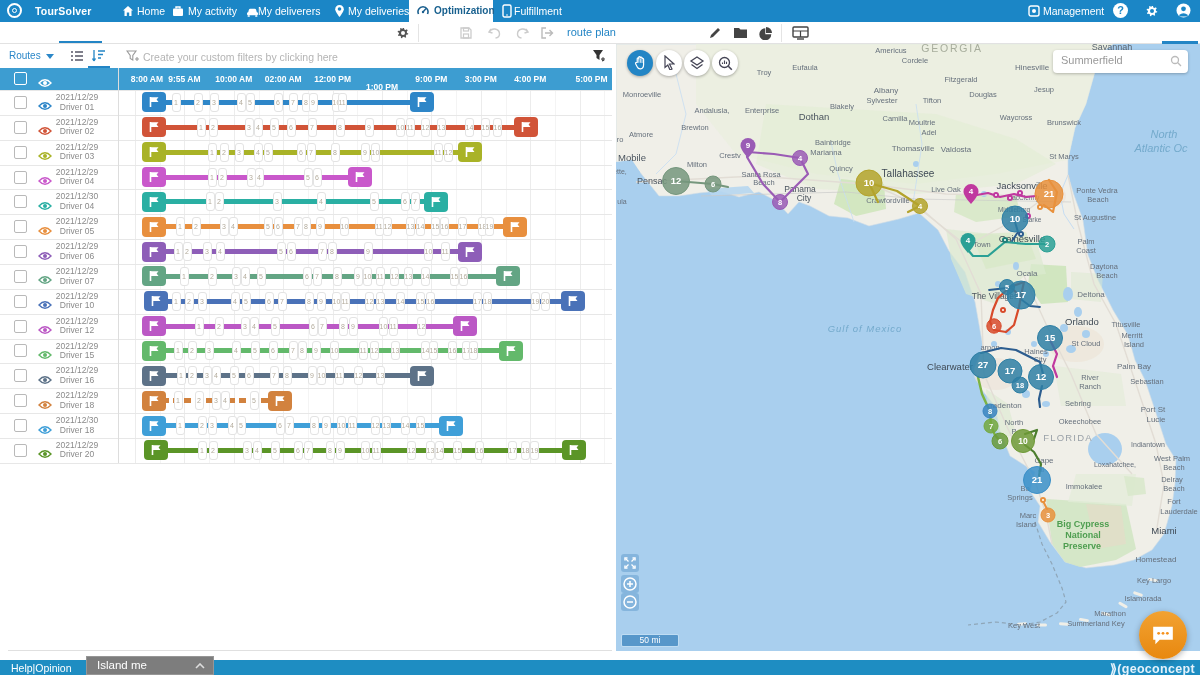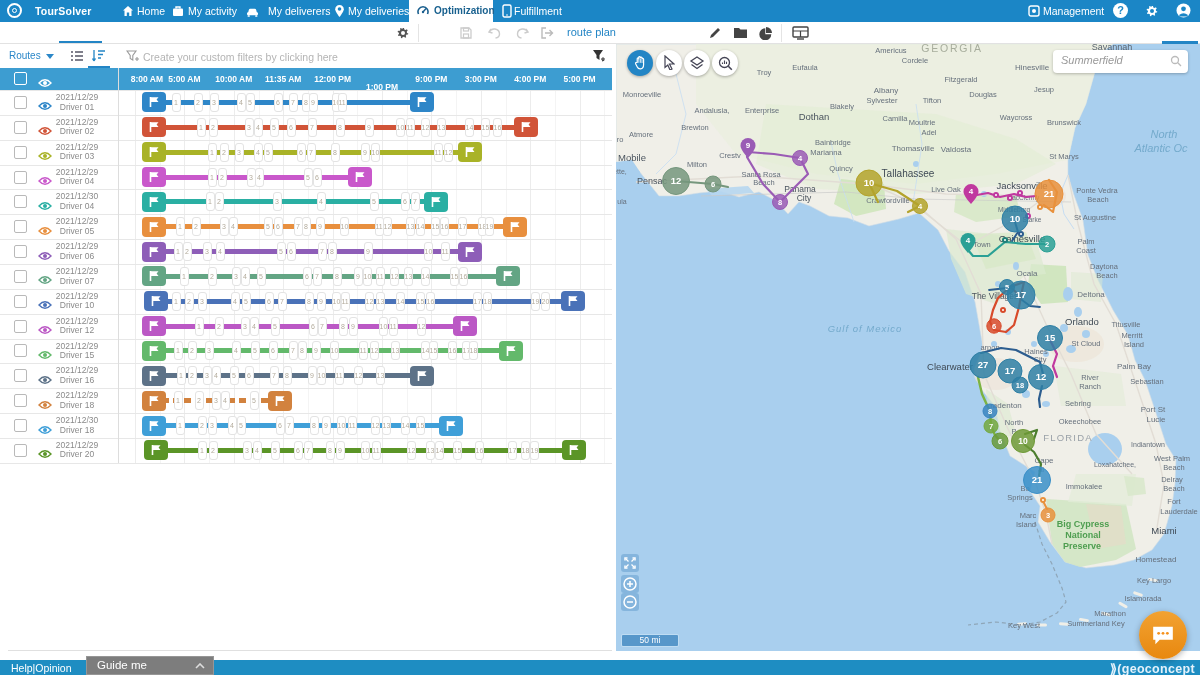--- a/index.html
+++ b/index.html
@@ -33,21 +33,21 @@
       <rect x="1" y="3.5" width="10" height="7.5" rx="1" fill="#fff"></rect>
       <path d="M4 3.5 V2 H8 V3.5" stroke="#fff" stroke-width="1.4" fill="none"></path>
     </svg>
 <div class="nav-item" style="left:188px;">My activity</div>
 <svg style="position:absolute;left:246px;top:6px;" width="13" height="11" viewBox="0 0 13 11">
       <path d="M2 7 L2.8 4 Q3.1 2.8 4.3 2.8 H8.7 Q9.9 2.8 10.2 4 L11 7 Z" fill="#fff"></path>
       <rect x="1" y="6.2" width="11" height="3" rx="1.2" fill="#fff"></rect>
       <rect x="1.6" y="9.2" width="2.2" height="1.6" rx="0.6" fill="#fff"></rect>
       <rect x="9.2" y="9.2" width="2.2" height="1.6" rx="0.6" fill="#fff"></rect>
     </svg>
-<div class="nav-item" style="left:268px;">My deliverers</div>
+<div class="nav-item" style="left:258px;">My deliverers</div>
 <svg style="position:absolute;left:334px;top:4px;" width="11" height="14" viewBox="0 0 11 14">
       <path d="M5.5 1 C8 1 9.8 2.8 9.8 5.2 C9.8 7.8 5.5 13 5.5 13 C5.5 13 1.2 7.8 1.2 5.2 C1.2 2.8 3 1 5.5 1 Z" fill="#fff"></path>
       <circle cx="5.5" cy="5" r="1.8" fill="#1b86c6"></circle>
     </svg>
 <div class="nav-item" style="left:348px;">My deliveries</div>
 <div style="position:absolute;left:409px;top:0;width:84px;height:22px;background:#fff;"></div>
 <svg style="position:absolute;left:417px;top:5px;" width="12" height="12" viewBox="0 0 12 12">
       <path d="M10.5 9 A5 5 0 1 0 1.5 9" fill="none" stroke="#1a5f8e" stroke-width="1.6"></path>
       <path d="M6 7 L9 3.5" stroke="#1a5f8e" stroke-width="1.4"></path>
       <circle cx="6" cy="7" r="1.2" fill="#1a5f8e"></circle>
@@ -142,29 +142,29 @@
       <path d="M9 10 L13 10 M11 8.2 L11 11.8 M9.8 11 L11 12.2 L12.2 11" stroke="#333" stroke-width="1" fill="none"></path>
     </svg>
 </div>
 <div class="theader">
 <div style="position:absolute;left:14px;top:4px;width:13px;height:13px;border:1.5px solid #fff;border-radius:2px;background:#3d9dd1;"></div>
 <div style="position:absolute;left:38px;top:6px;"><svg width="14" height="10" viewBox="0 0 14 10">
         <path d="M1 5 Q7 -1.5 13 5 Q7 11.5 1 5 Z" fill="none" stroke="#fff" stroke-width="1.4"></path>
         <circle cx="7" cy="5" r="2" fill="#fff"></circle>
       </svg></div>
 <div style="position:absolute;left:107.0px;top:6px;width:56px;text-align:right;font-size:8.5px;font-weight:bold;color:#fff;">8:00 AM</div>
-<div style="position:absolute;left:156.4px;top:6px;width:56px;text-align:center;font-size:8.5px;font-weight:bold;color:#fff;">5:00 AM</div>
+<div style="position:absolute;left:156.4px;top:6px;width:56px;text-align:center;font-size:8.5px;font-weight:bold;color:#fff;">9:55 AM</div>
 <div style="position:absolute;left:205.8px;top:6px;width:56px;text-align:center;font-size:8.5px;font-weight:bold;color:#fff;">10:00 AM</div>
-<div style="position:absolute;left:255.2px;top:6px;width:56px;text-align:center;font-size:8.5px;font-weight:bold;color:#fff;">11:35 AM</div>
+<div style="position:absolute;left:255.2px;top:6px;width:56px;text-align:center;font-size:8.5px;font-weight:bold;color:#fff;">02:00 AM</div>
 <div style="position:absolute;left:304.6px;top:6px;width:56px;text-align:center;font-size:8.5px;font-weight:bold;color:#fff;">12:00 PM</div>
 <div style="position:absolute;left:354.0px;top:14px;width:56px;text-align:center;font-size:8.5px;font-weight:bold;color:#fff;">1:00 PM</div>
 <div style="position:absolute;left:403.4px;top:6px;width:56px;text-align:center;font-size:8.5px;font-weight:bold;color:#fff;">9:00 PM</div>
 <div style="position:absolute;left:452.8px;top:6px;width:56px;text-align:center;font-size:8.5px;font-weight:bold;color:#fff;">3:00 PM</div>
 <div style="position:absolute;left:502.2px;top:6px;width:56px;text-align:center;font-size:8.5px;font-weight:bold;color:#fff;">4:00 PM</div>
-<div style="position:absolute;left:551.6px;top:6px;width:56px;text-align:center;font-size:8.5px;font-weight:bold;color:#fff;">5:00 PM</div>
+<div style="position:absolute;left:551.6px;top:6px;width:56px;text-align:right;font-size:8.5px;font-weight:bold;color:#fff;">5:00 PM</div>
 </div>
 <div style="position:absolute;left:0;top:0;width:612px;">
 <div style="position:absolute;left:135.0px;top:90px;width:1px;height:373px;background:#ececec;"></div>
 <div style="position:absolute;left:159.7px;top:90px;width:1px;height:373px;background:#f4f4f4;"></div>
 <div style="position:absolute;left:184.4px;top:90px;width:1px;height:373px;background:#ececec;"></div>
 <div style="position:absolute;left:209.1px;top:90px;width:1px;height:373px;background:#f4f4f4;"></div>
 <div style="position:absolute;left:233.8px;top:90px;width:1px;height:373px;background:#ececec;"></div>
 <div style="position:absolute;left:258.5px;top:90px;width:1px;height:373px;background:#f4f4f4;"></div>
 <div style="position:absolute;left:283.2px;top:90px;width:1px;height:373px;background:#ececec;"></div>
 <div style="position:absolute;left:307.9px;top:90px;width:1px;height:373px;background:#f4f4f4;"></div>
@@ -987,21 +987,21 @@
       </svg>
     </div>
 <div class="ctrl-circle" style="left:96px;top:6px;">
       <svg style="position:absolute;left:6px;top:6px;" width="15" height="15" viewBox="0 0 15 15">
         <circle cx="6.5" cy="6.5" r="5" fill="none" stroke="#445" stroke-width="1.3"></circle>
         <path d="M10.3 10.3 L13.8 13.8" stroke="#445" stroke-width="1.6"></path>
         <path d="M4.5 8 V6.5 M6.5 8 V4.5 M8.5 8 V5.8" stroke="#445" stroke-width="1.1"></path>
       </svg>
     </div>
 <div style="position:absolute;left:437px;top:6px;width:135px;height:23px;background:#fff;border-radius:4px;box-shadow:0 1px 3px rgba(0,0,0,0.25);">
-      <div style="position:absolute;left:8px;top:4px;font-size:11px;color:#999;font-style:italic;">Summerfield</div>
+      <div style="position:absolute;left:8px;top:4px;font-size:11px;color:#999;">Summerfield</div>
       <svg style="position:absolute;right:6px;top:5px;" width="12" height="12" viewBox="0 0 12 12">
         <circle cx="5" cy="5" r="3.5" fill="none" stroke="#bbb" stroke-width="1.3"></circle>
         <path d="M7.8 7.8 L11 11" stroke="#bbb" stroke-width="1.3"></path>
       </svg>
     </div>
 <div class="zoombtn" style="top:510px;">
       <svg width="12" height="12" viewBox="0 0 12 12" style="position:absolute;left:3px;top:3px;">
         <path d="M1 3.5 V1 H3.5 M8.5 1 H11 V3.5 M11 8.5 V11 H8.5 M3.5 11 H1 V8.5" fill="none" stroke="#fff" stroke-width="1.5"></path>
         <path d="M2 2 L4.5 4.5 M10 2 L7.5 4.5 M10 10 L7.5 7.5 M2 10 L4.5 7.5" stroke="#fff" stroke-width="1.3"></path>
       </svg>
@@ -1026,16 +1026,16 @@
       <circle cx="7" cy="8" r="1.3" fill="#f5921e"></circle>
       <circle cx="11" cy="8" r="1.3" fill="#f5921e"></circle>
       <circle cx="15" cy="8" r="1.3" fill="#f5921e"></circle>
     </svg>
   </div>
 <div class="footer">
 <div style="position:absolute;left:11px;top:2px;font-size:10.5px;color:#fff;">Help|Opinion</div>
 <div style="position:absolute;left:1110px;top:1px;font-size:12.5px;color:#e4f2fb;font-weight:bold;letter-spacing:0.3px;">⟫(geoconcept</div>
 </div>
 <div style="position:absolute;left:86px;top:656px;width:128px;height:19px;background:#7d7d7d;border:1px solid #969696;z-index:50;">
-    <div style="position:absolute;left:10px;top:2px;font-size:11.5px;color:#fff;">Guide me</div>
+    <div style="position:absolute;left:10px;top:2px;font-size:11.5px;color:#fff;">Island me</div>
     <svg style="position:absolute;right:8px;top:6px;" width="10" height="6" viewBox="0 0 10 6">
       <path d="M1 5 L5 1 L9 5" fill="none" stroke="#ddd" stroke-width="1.6"></path>
     </svg>
   </div>
 </body></html>

